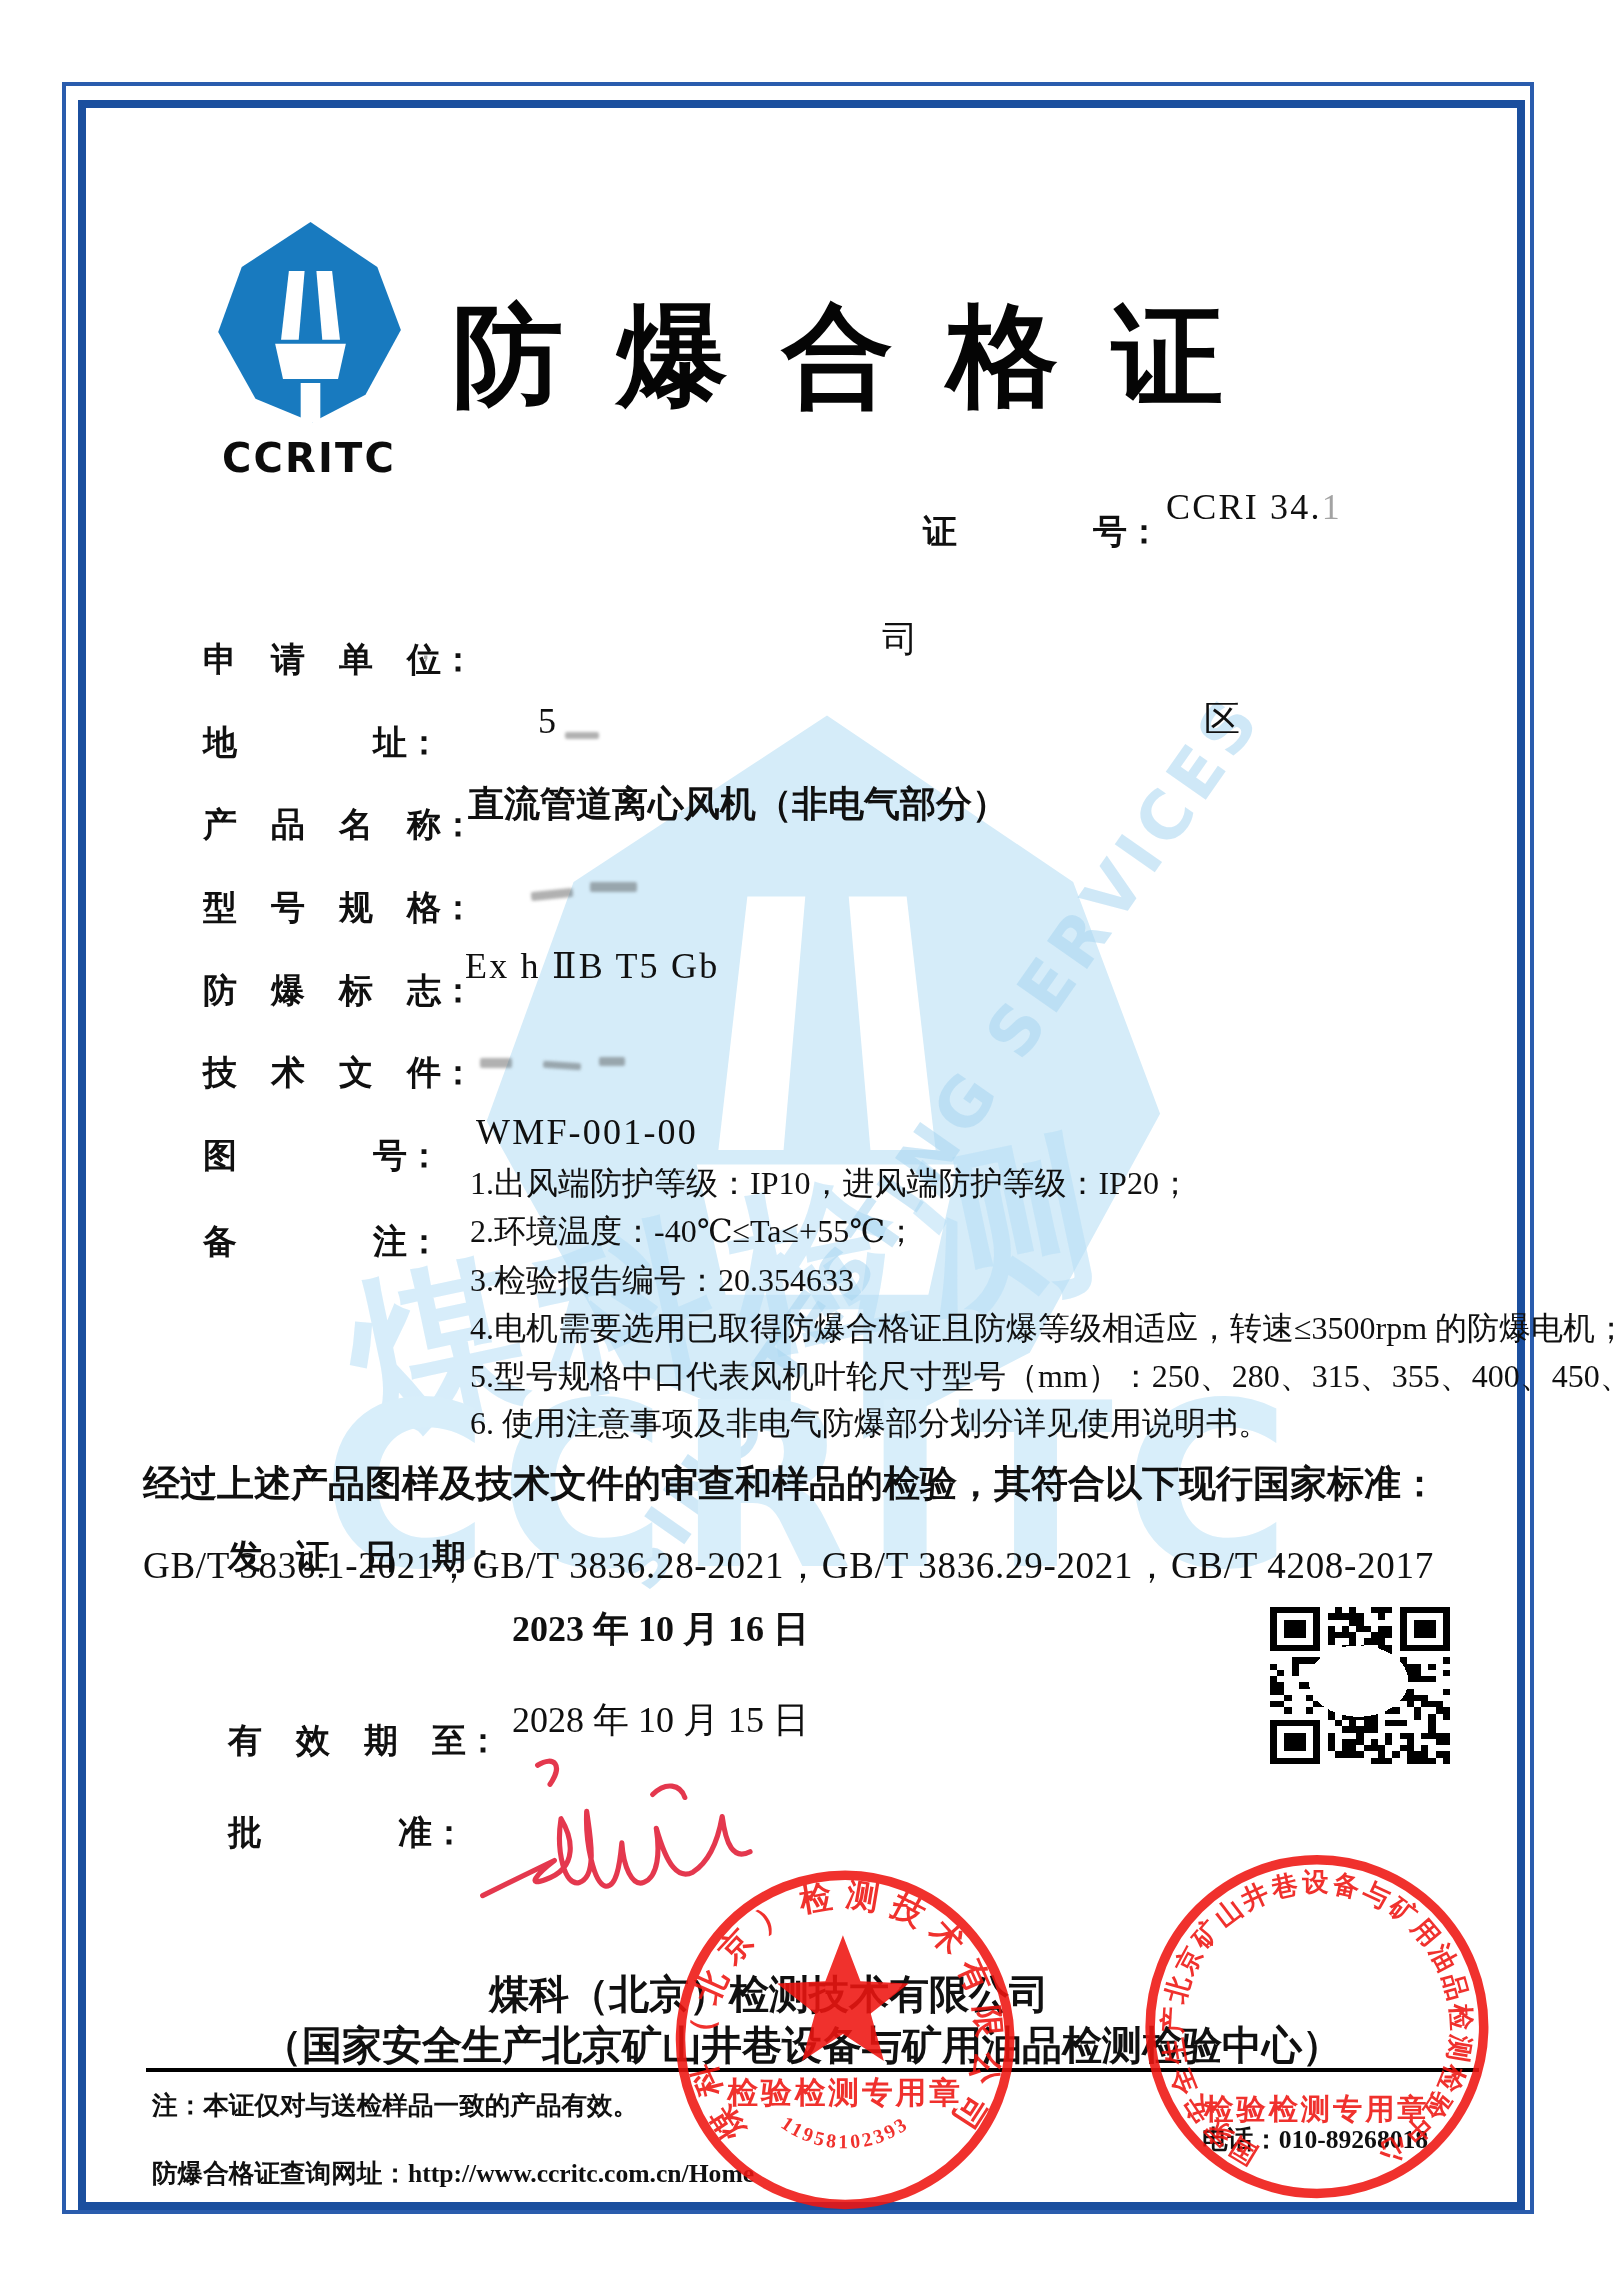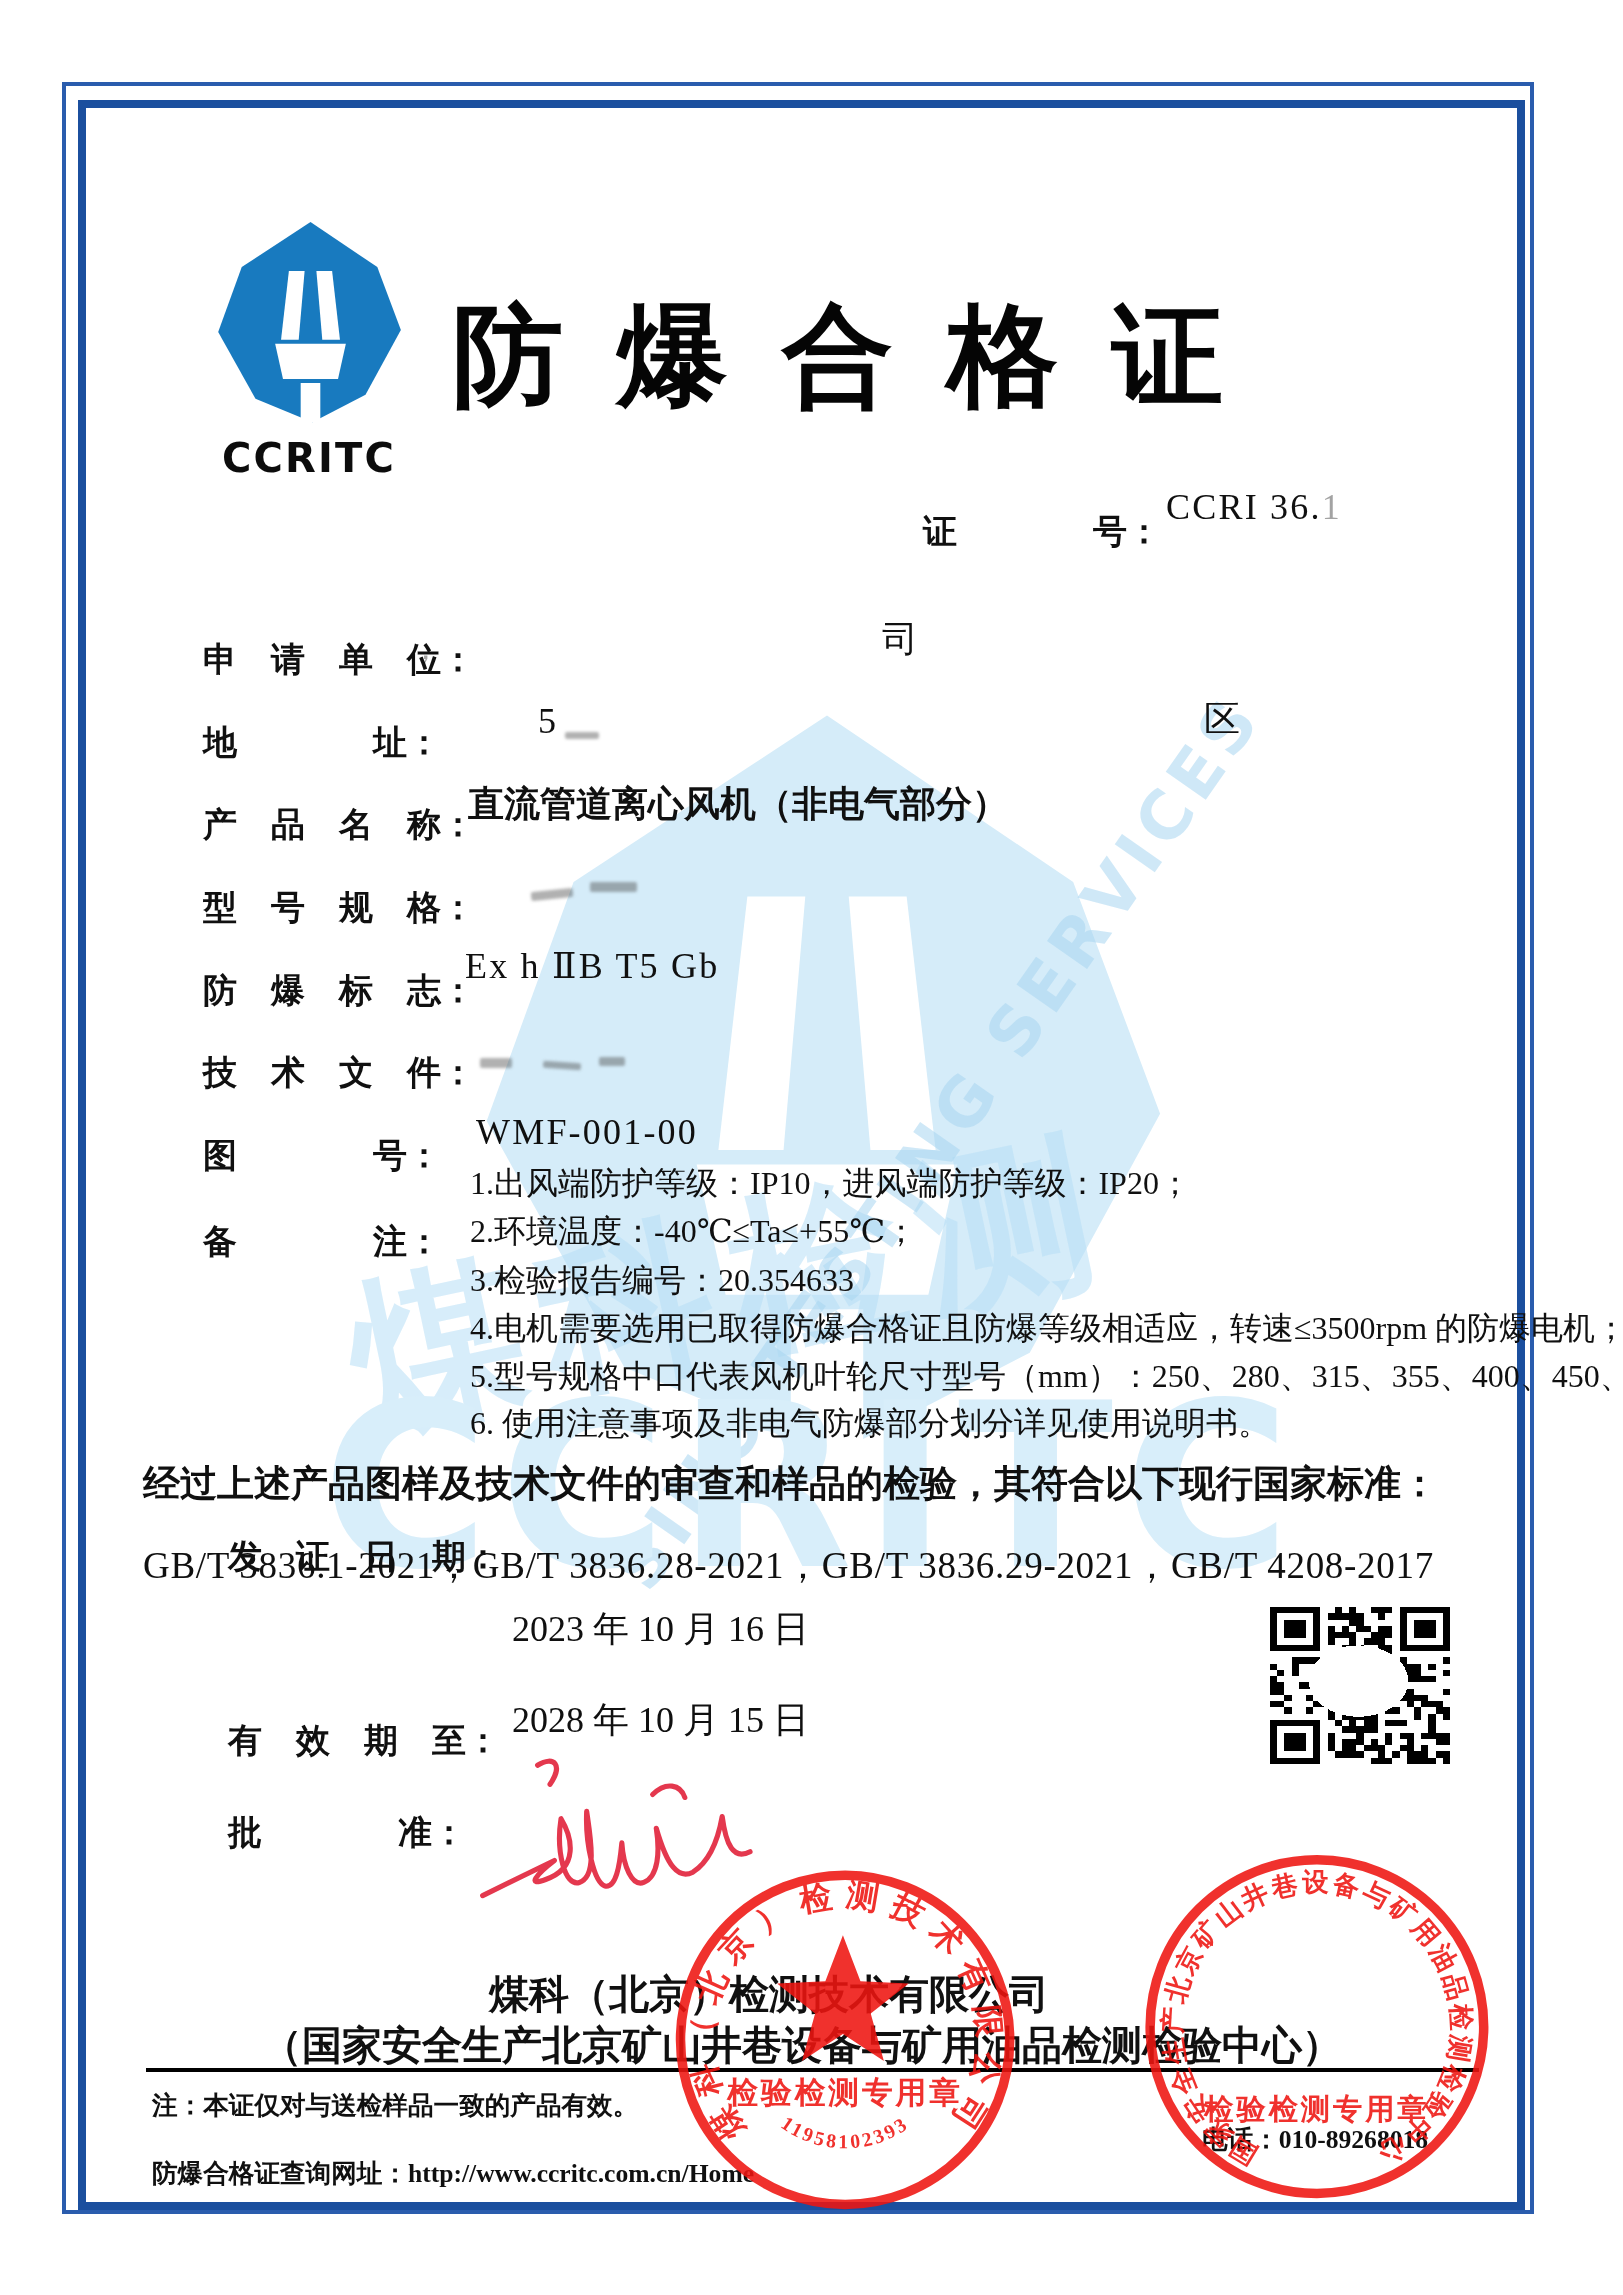--- a/index.html
+++ b/index.html
@@ -70,21 +70,21 @@
     <path fill="#187ABF" d="M50,2 L84,25 L96,57 L78,90 L51,104 L22,92 L3,58 L15,25 Z"></path>
     <path fill="#FFFFFF" d="M39,27 L47,27 L44,62 L35,62 Z"></path>
     <path fill="#FFFFFF" d="M53,27 L61,27 L65,62 L56,62 Z"></path>
     <path fill="#FFFFFF" d="M32,64 L68,64 L64,82 L36,82 Z"></path>
     <path fill="#FFFFFF" d="M45,84 L55,84 L55,104 L45,104 Z"></path>
   </svg>
   <div class="logo-text">CCRITC</div>
   <div class="title">防爆合格证</div>
 
   <div class="lab" style="left:923px; top:489px;">证　　　　号：</div>
-  <div class="val mono" style="left:1166px; top:486px;"><span>CCRI 36.</span><span class="faded">1</span></div>
+  <div class="val mono" style="left:1166px; top:486px;"><span>CCRI 34.</span><span class="faded">1</span></div>
 
   <div class="lab" style="left:203px; top:617px;">申　请　单　位：</div>
   <div class="val faded" style="left:410px; top:628px; font-size:31px;">，</div>
   <div class="val" style="left:882px; top:615px;">司</div>
 
   <div class="lab" style="left:203px; top:700px;">地　　　　址：</div>
   <div class="val" style="left:538px; top:700px;">5</div>
   <div class="ghost" style="left:565px; top:732px; width:34px; height:7.3px;"></div>
   <div class="val" style="left:1204px; top:695px;">区</div>
 
@@ -111,21 +111,21 @@
   <div class="remark" style="top:1210px;">2.环境温度：-40℃≤Ta≤+55℃；</div>
   <div class="remark" style="top:1259px;">3.检验报告编号：20.354633</div>
   <div class="remark" style="top:1307px;">4.电机需要选用已取得防爆合格证且防爆等级相适应，转速≤3500rpm 的防爆电机；</div>
   <div class="remark" style="top:1355px;">5.型号规格中口代表风机叶轮尺寸型号（mm）：250、280、315、355、400、450、500、560、630。</div>
   <div class="remark" style="top:1402px;">6. 使用注意事项及非电气防爆部分划分详见使用说明书。</div>
 
   <div class="para" style="top:1459px; font-weight:600;">经过上述产品图样及技术文件的审查和样品的检验，其符合以下现行国家标准：</div>
   <div class="para" style="top:1541px; letter-spacing:0.7px;">GB/T 3836.1-2021，GB/T 3836.28-2021，GB/T 3836.29-2021，GB/T 4208-2017</div>
 
   <div class="lab" style="left:228px; top:1514px;">发　证　日　期：</div>
-  <div class="val" style="left:512px; top:1605px;">2023 年 10 月 16 日</div>
+  <div class="val" style="left:512px; top:1605px;font-weight:bold;">2023 年 10 月 16 日</div>
   <div class="lab" style="left:228px; top:1698px;">有　效　期　至：</div>
   <div class="val" style="left:512px; top:1696px;">2028 年 10 月 15 日</div>
   <div class="lab" style="left:228px; top:1790px;">批　　　　准：</div>
 
   <svg id="qr-svg" class="qr" width="180" height="157" viewBox="0 0 25 25" preserveAspectRatio="none" shape-rendering="crispEdges">
       <rect x="9" y="0" width="1" height="1" fill="#000"></rect>
       <rect x="11" y="0" width="1" height="1" fill="#000"></rect>
       <rect x="14" y="0" width="1" height="1" fill="#000"></rect>
       <rect x="15" y="0" width="1" height="1" fill="#000"></rect>
       <rect x="16" y="0" width="1" height="1" fill="#000"></rect>

